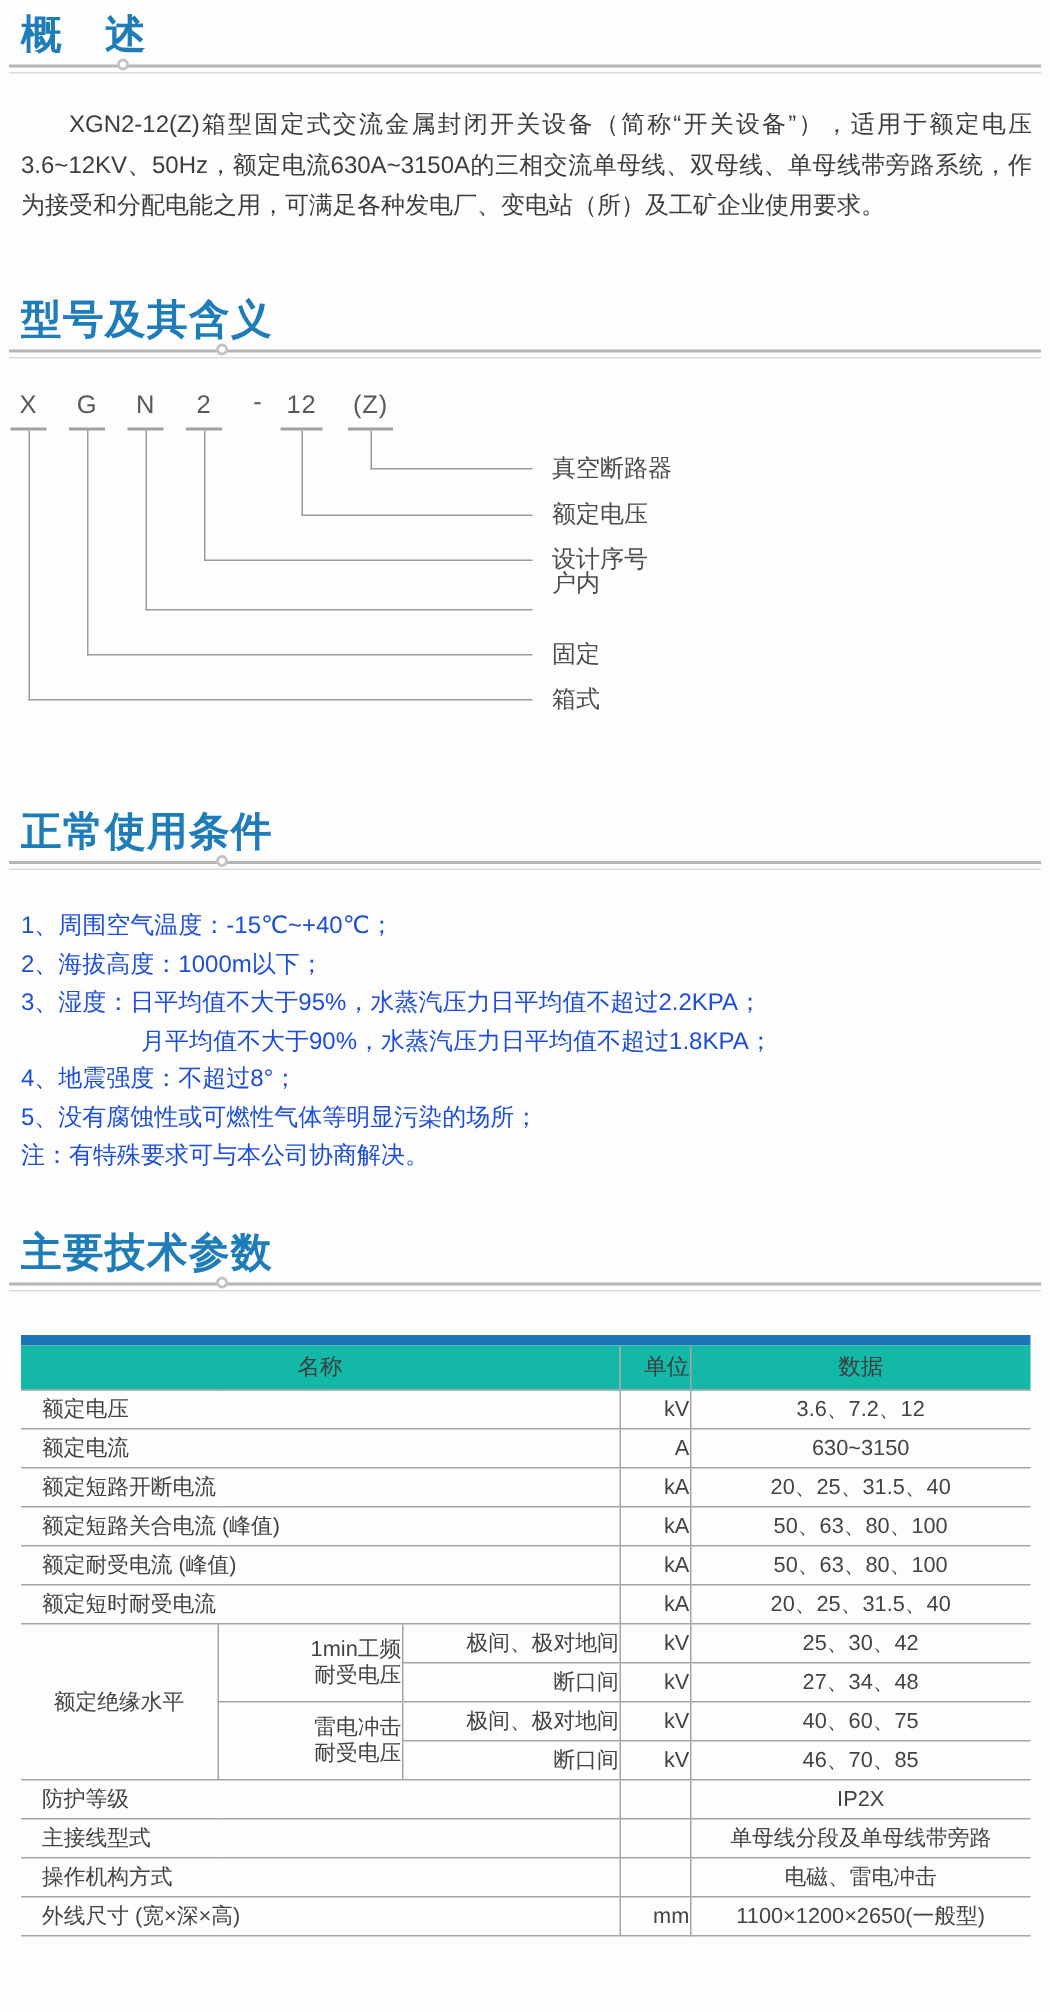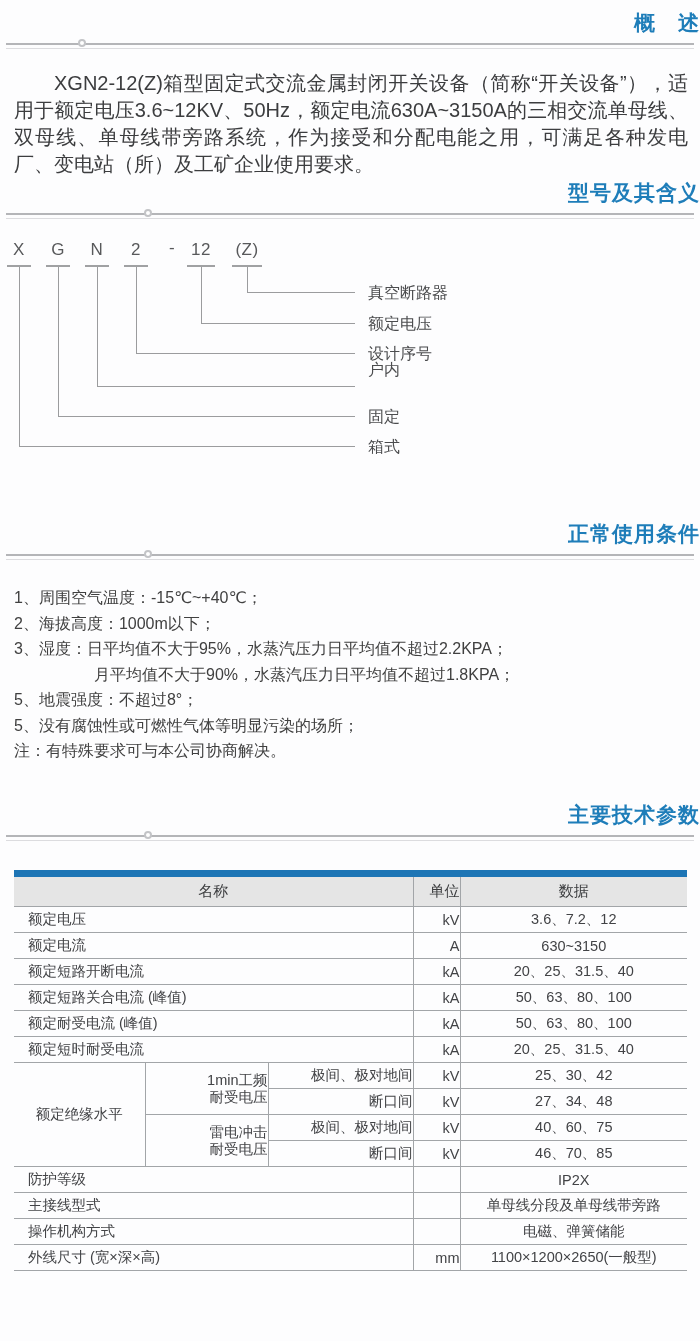--- a/index.html
+++ b/index.html
@@ -11,84 +11,83 @@
     color: #3d3e40;
     overflow: hidden;
     position: relative;
   }
   .page { padding-top: 8px; }
 
   
   .sec-head { }
   .sec-title {
     margin-left: 14px;
-    font-size: 21px;
+    font-size: 27px;
     font-weight: bold;
     color: #1e7db9;
     letter-spacing: 1px;
     line-height: 30px;
-    text-align: right;
   }
   .sec-rule { position: relative; height: 11px; margin: 2px 6px 0 6px; }
   .sec-rule .rule-top    { position:absolute; left:0; right:0; top:3px; border-top:2px solid #b4b5b8; }
   .sec-rule .rule-bottom { position:absolute; left:0; right:0; top:8px; border-top:1px solid #dcdcdf; }
   .sec-rule .rule-knob   {
     position:absolute; top:-1px; width:8px; height:8px;
     background:#fff; border:2px solid #c3c4c7; border-radius:50%;
   }
   .knob-near { left: 72px; }
   .knob-far  { left: 138px; }
 
   
   .overview-body { margin: 19px 12px 0 14px; }
   .para {
-    font-size: 20px;
+    font-size: 16px;
     line-height: 27px;
     text-align: justify;
     text-indent: 2em;
     color: #3c3d3f;
   }
 
   
-  .sec-model { }
+  .sec-model { margin-top: 47px; }
   .diagram { position: relative; height: 250px; margin-top: 19px; }
   .code-part {
     position: absolute; top: 0; transform: translateX(-50%);
     font-size: 17px; color: #58595b; letter-spacing: 0.5px; white-space: nowrap;
   }
   .code-dash { top: -2px; }
   .code-underline { position: absolute; top: 25px; border-top: 2px solid #a0a1a3; }
   .connector {
     position: absolute; top: 27px;
     border-left: 1px solid #9b9c9e;
     border-bottom: 1px solid #9b9c9e;
   }
   .model-label {
     position: absolute; left: 368px;
     font-size: 16px; line-height: 20px; color: #4b4c4e; white-space: nowrap;
   }
 
   
   .sec-cond { margin-top: 29px; }
   .cond-list { margin: 23px 12px 0 14px; }
-  .cond-item { font-size: 16px; line-height: 25.5px; color: #404040; }
+  .cond-item { font-size: 16px; line-height: 25.5px; color: #1d4ed8; }
   .cond-item.cont { padding-left: 80px; }
 
   
   .sec-params { margin-top: 36px; }
   .table-wrap { margin: 27px 13px 0 14px; }
   .table-topbar { height: 7px; background: #1d75b5; }
   table {
     width: 673px; border-collapse: collapse; table-layout: fixed;
     font-size: 14.5px; color: #424346;
   }
   col.c1 { width: 131px; } col.c2 { width: 123px; } col.c3 { width: 145px; }
   col.c4 { width: 47px; }  col.c5 { width: 227px; }
   th, td { border-bottom: 1px solid #a2a5a8; font-weight: normal; }
-  thead th { background: #e5e5e5; height: 30px; font-size: 15px; color: #3b3c3e; }
+  thead th { background: #14b8a6; height: 30px; font-size: 15px; color: #3b3c3e; }
   tbody td { height: 26px; text-align: center; }
   td.name { text-align: left; padding-left: 14px; }
   .vline-l { border-left: 1px solid #a2a5a8; text-align: right; }
   .vline-r { border-right: 1px solid #a2a5a8; }
   .two-line span { display: block; line-height: 17px; }
 </style>
 </head>
 <body>
 
 <div class="page">
@@ -155,21 +154,21 @@
         <span class="rule-top"></span>
         <span class="rule-bottom"></span>
         <span class="rule-knob knob-far"></span>
       </div>
     </div>
     <div class="cond-list">
       <div class="cond-item">1、周围空气温度：-15℃~+40℃；</div>
       <div class="cond-item">2、海拔高度：1000m以下；</div>
       <div class="cond-item">3、湿度：日平均值不大于95%，水蒸汽压力日平均值不超过2.2KPA；</div>
       <div class="cond-item cont">月平均值不大于90%，水蒸汽压力日平均值不超过1.8KPA；</div>
-      <div class="cond-item">5、地震强度：不超过8°；</div>
+      <div class="cond-item">4、地震强度：不超过8°；</div>
       <div class="cond-item">5、没有腐蚀性或可燃性气体等明显污染的场所；</div>
       <div class="cond-item">注：有特殊要求可与本公司协商解决。</div>
     </div>
   </div>
 
   <div class="sec-params">
     <div class="sec-head">
       <div class="sec-title">主要技术参数</div>
       <div class="sec-rule">
         <span class="rule-top"></span>
@@ -263,21 +262,21 @@
             <td>IP2X</td>
           </tr>
           <tr>
             <td colspan="3" class="name">主接线型式</td>
             <td class="vline-l vline-r"></td>
             <td>单母线分段及单母线带旁路</td>
           </tr>
           <tr>
             <td colspan="3" class="name">操作机构方式</td>
             <td class="vline-l vline-r"></td>
-            <td>电磁、弹簧储能</td>
+            <td>电磁、雷电冲击</td>
           </tr>
           <tr>
             <td colspan="3" class="name">外线尺寸  (宽×深×高)</td>
             <td class="vline-l vline-r">mm</td>
             <td>1100×1200×2650(一般型)</td>
           </tr>
 
         </tbody>
       </table>
     </div>

